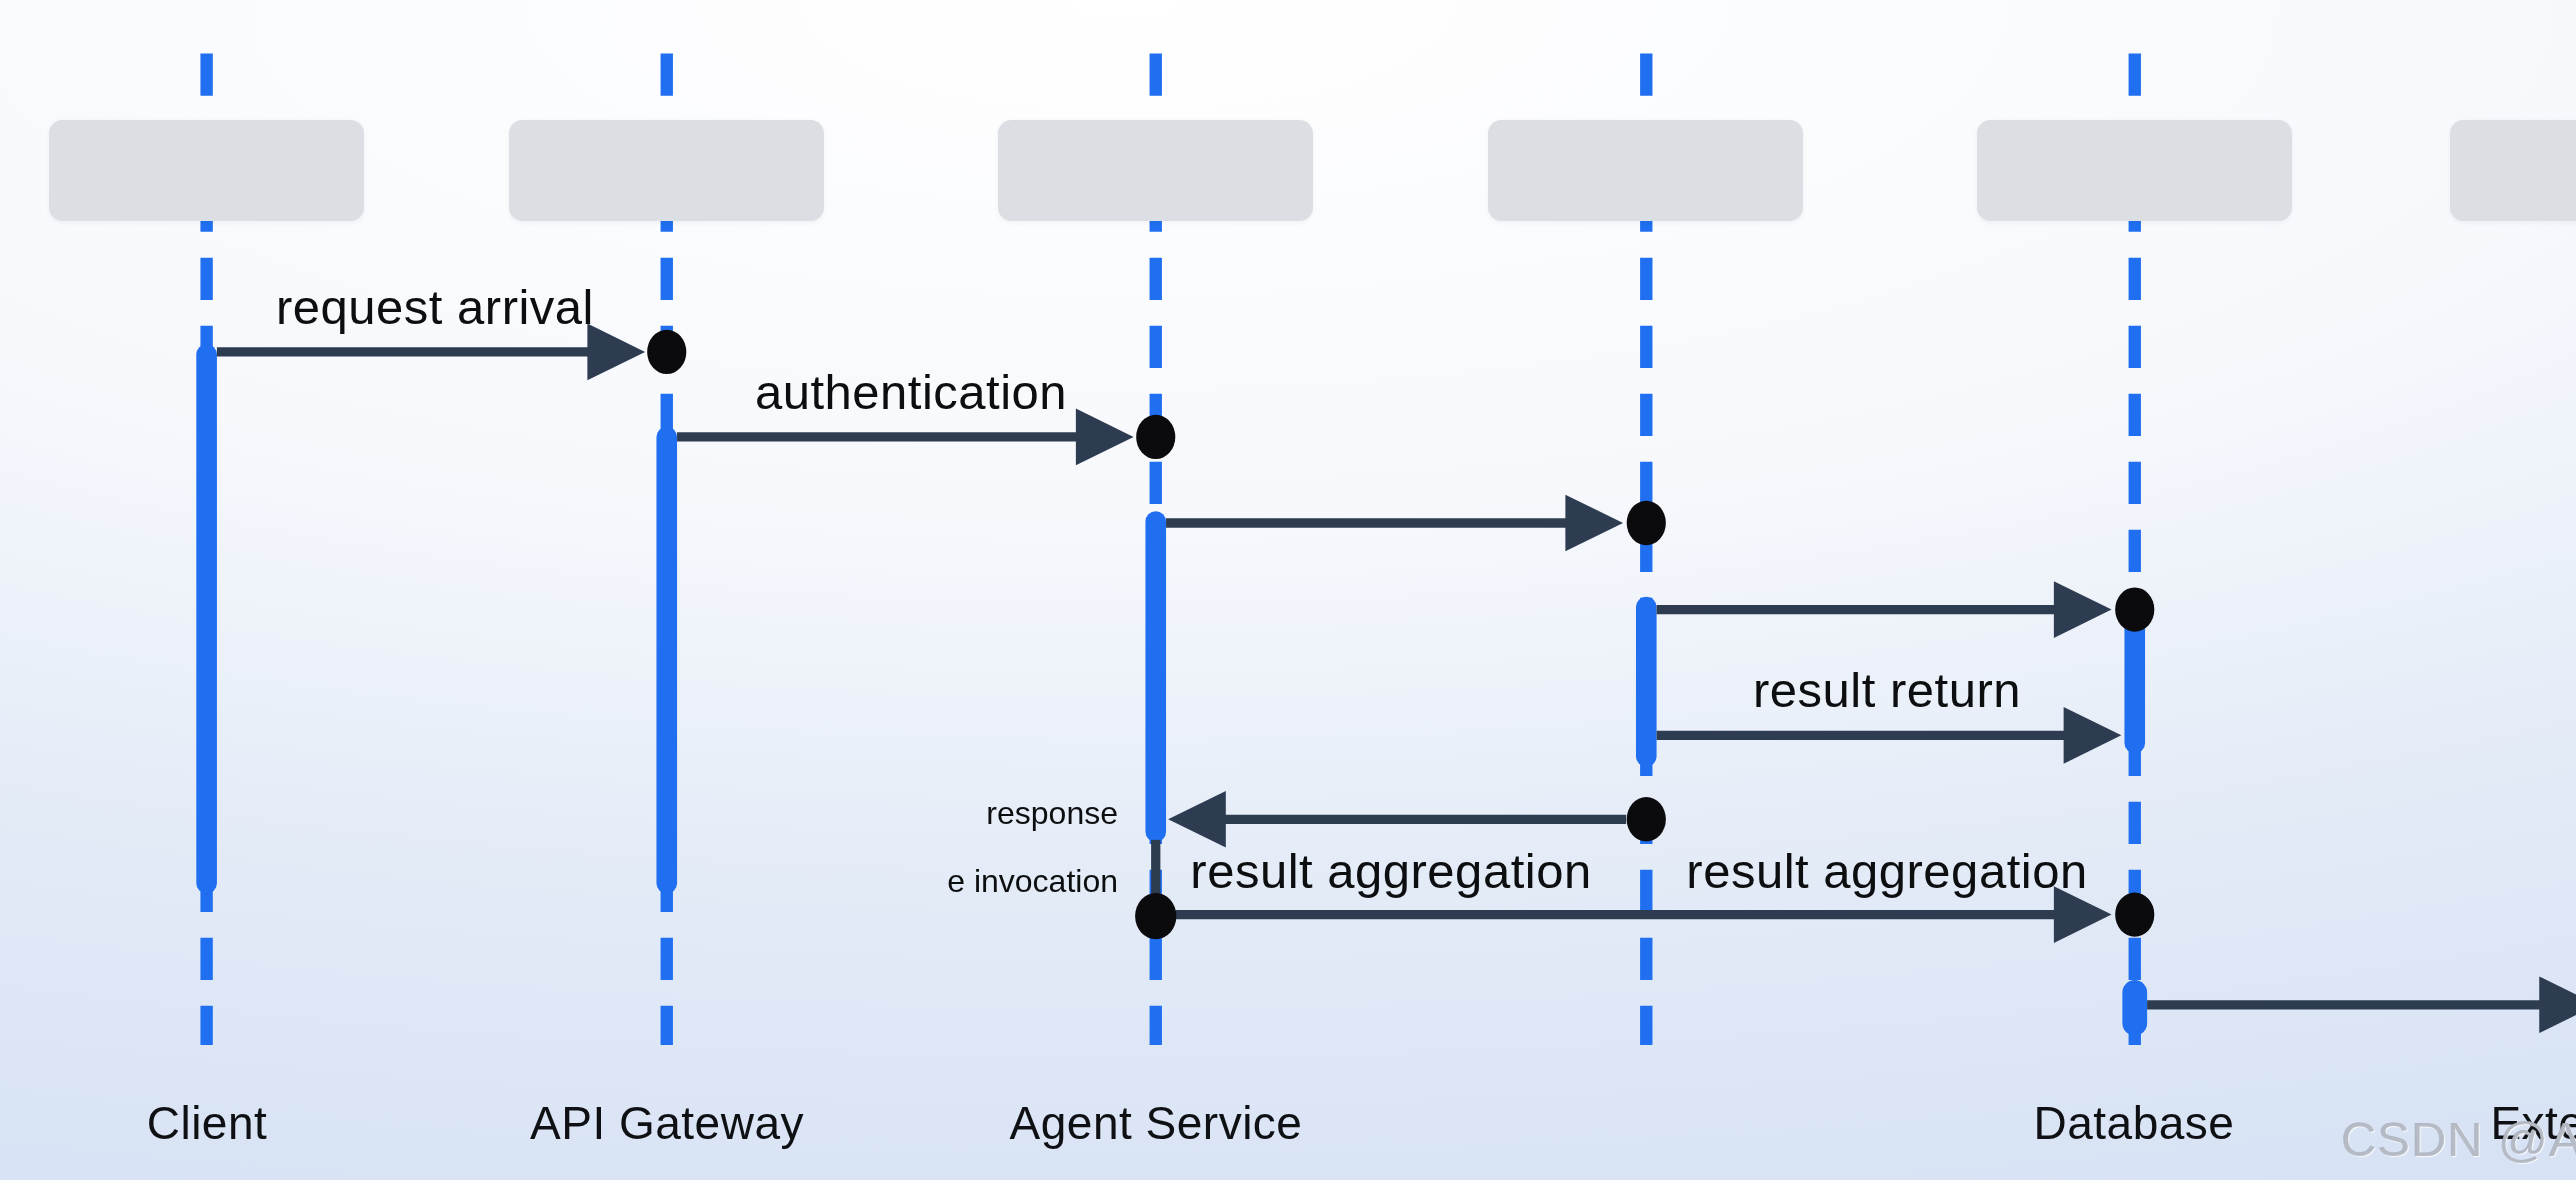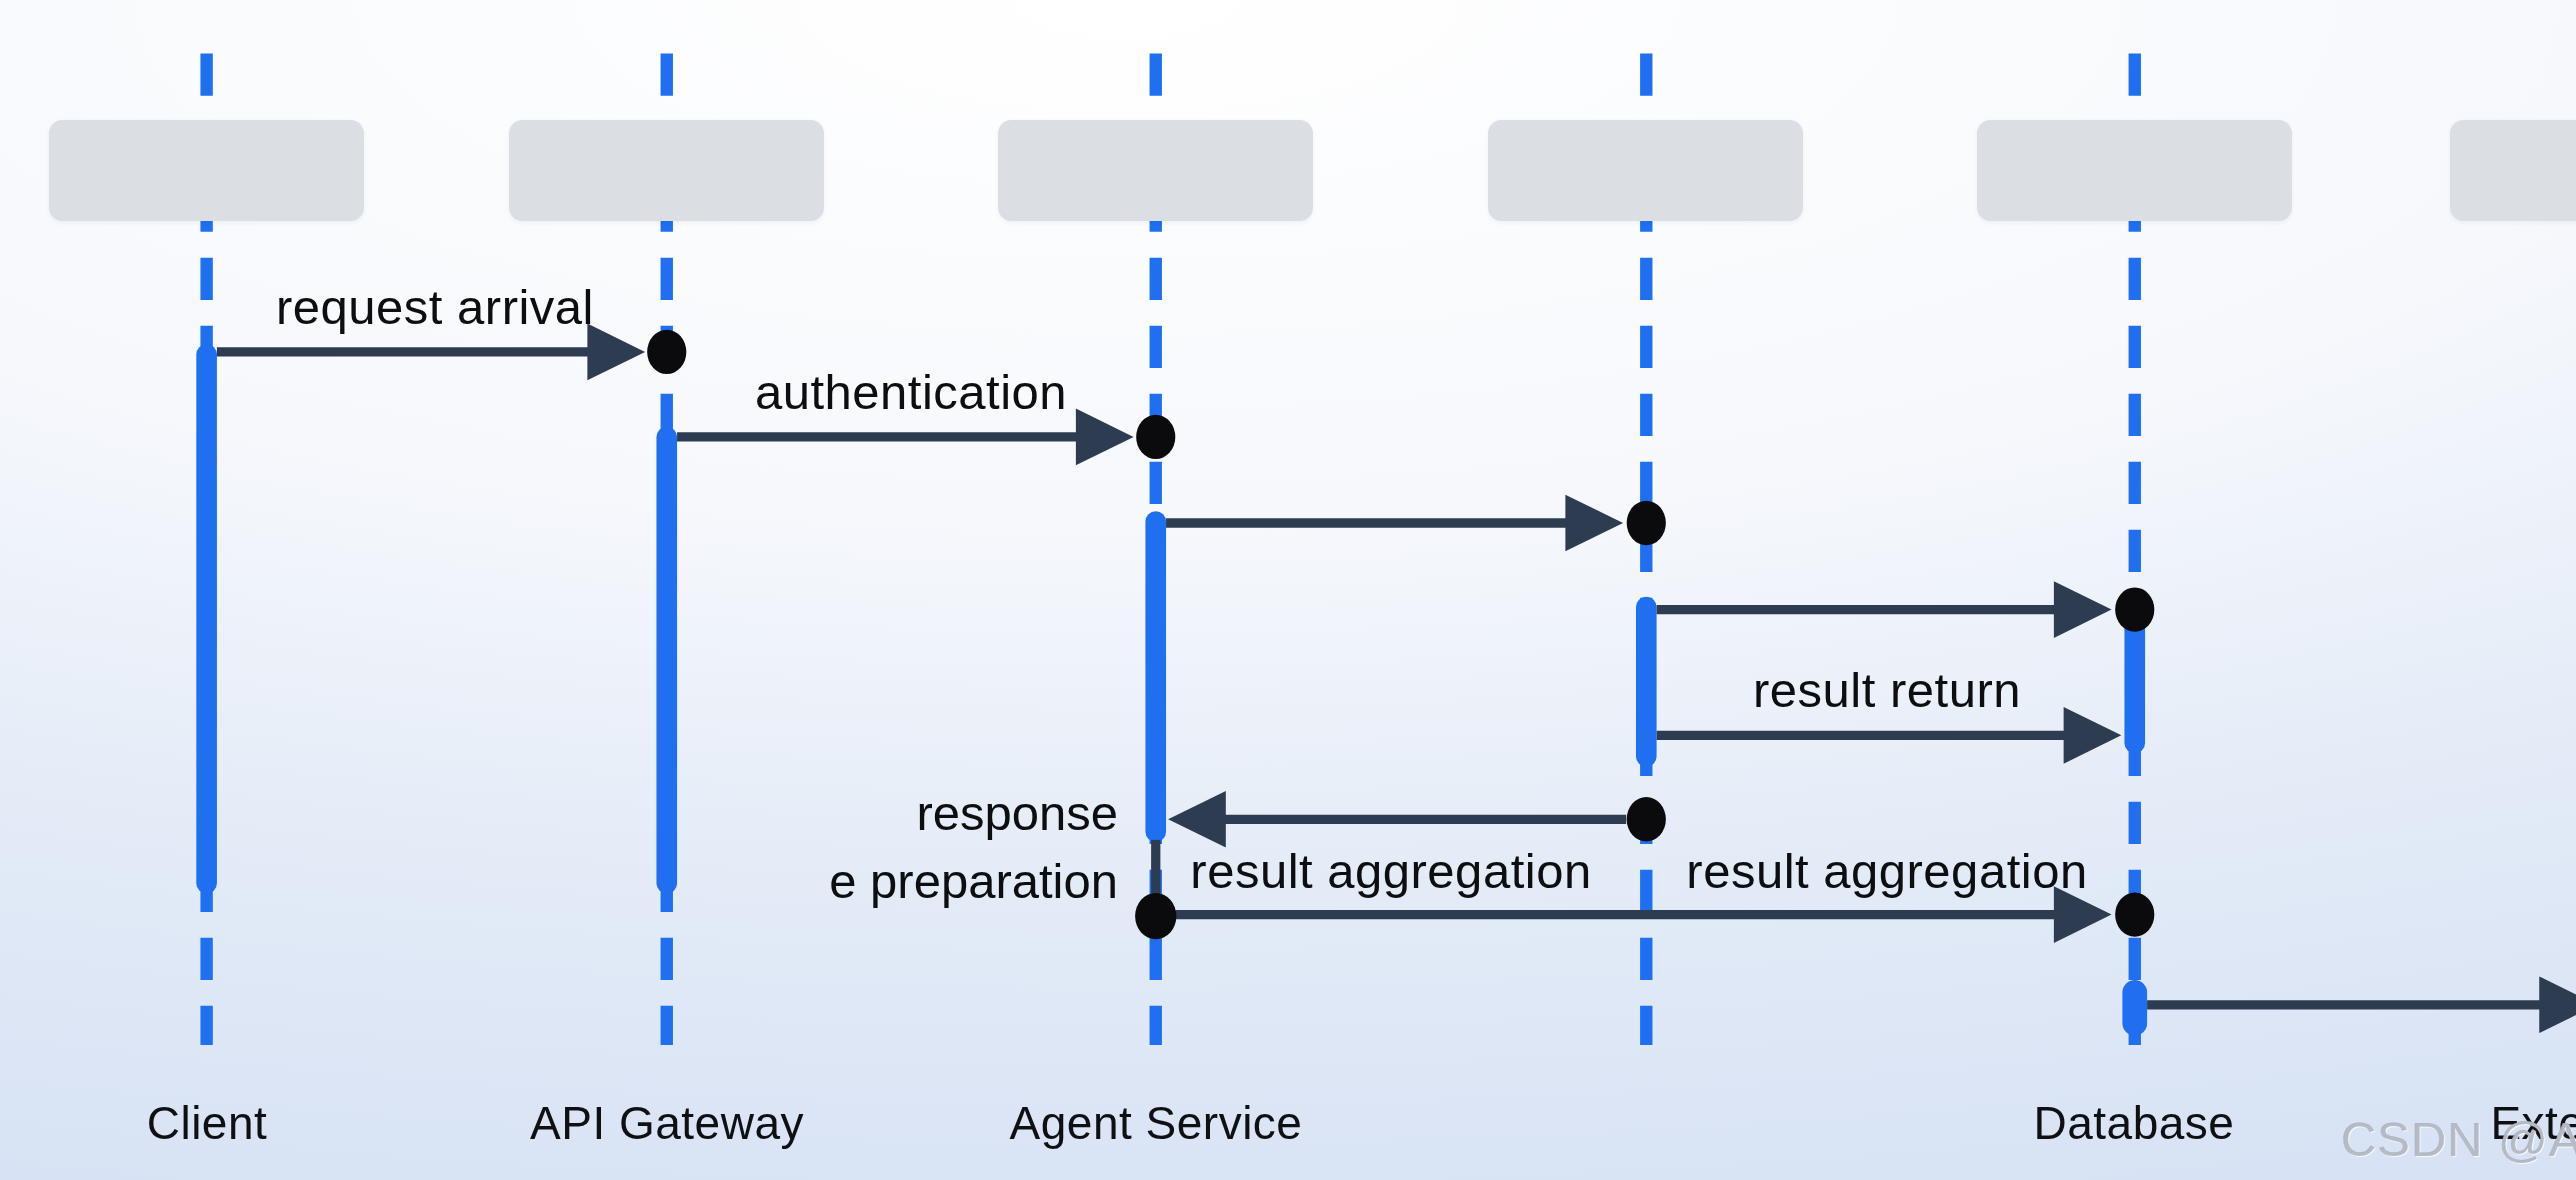--- a/index.html
+++ b/index.html
@@ -25,21 +25,21 @@
     line-height:1.1;
     color:#0d0e10;
     white-space:nowrap;
     letter-spacing:0.5px;
   }
   .note{
     position:absolute;
     left:665px;top:779px;
     width:453px;
     text-align:right;
-    font-size:49px;
+    font-size:32px;
     line-height:68px;
     color:#0d0e10;
     white-space:nowrap;
   }
   .actor{
     position:absolute;
     transform:translate(-50%,-50%);
     top:1123px;
     font-size:46px;
     color:#0f1013;
@@ -124,21 +124,21 @@
   <div class="hdr-box" style="left:2450px;width:340px"></div>
 
   <div class="msg" style="left:435px;top:308px">request arrival</div>
   <div class="msg" style="left:911px;top:393px">authentication</div>
   <div class="msg" style="left:1887px;top:691px">result return</div>
   <div class="msg" style="left:1391px;top:872px">result aggregation</div>
   <div class="msg" style="left:1887px;top:872px">result aggregation</div>
 
   <div class="note">
     <div>response</div>
-    <div>e preparation</div>
+    <div>e invocation</div>
   </div>
 
   <div class="actor" style="left:207px">Client</div>
   <div class="actor" style="left:1156px">Agent Service</div>
   <div class="actor" style="left:667px">API Gateway</div>
   <div class="actor" style="left:2134px">Database</div>
   <div class="actor" style="left:2620px">External API</div>
 
   <div class="watermark">CSDN @AI成长日志</div>
 

